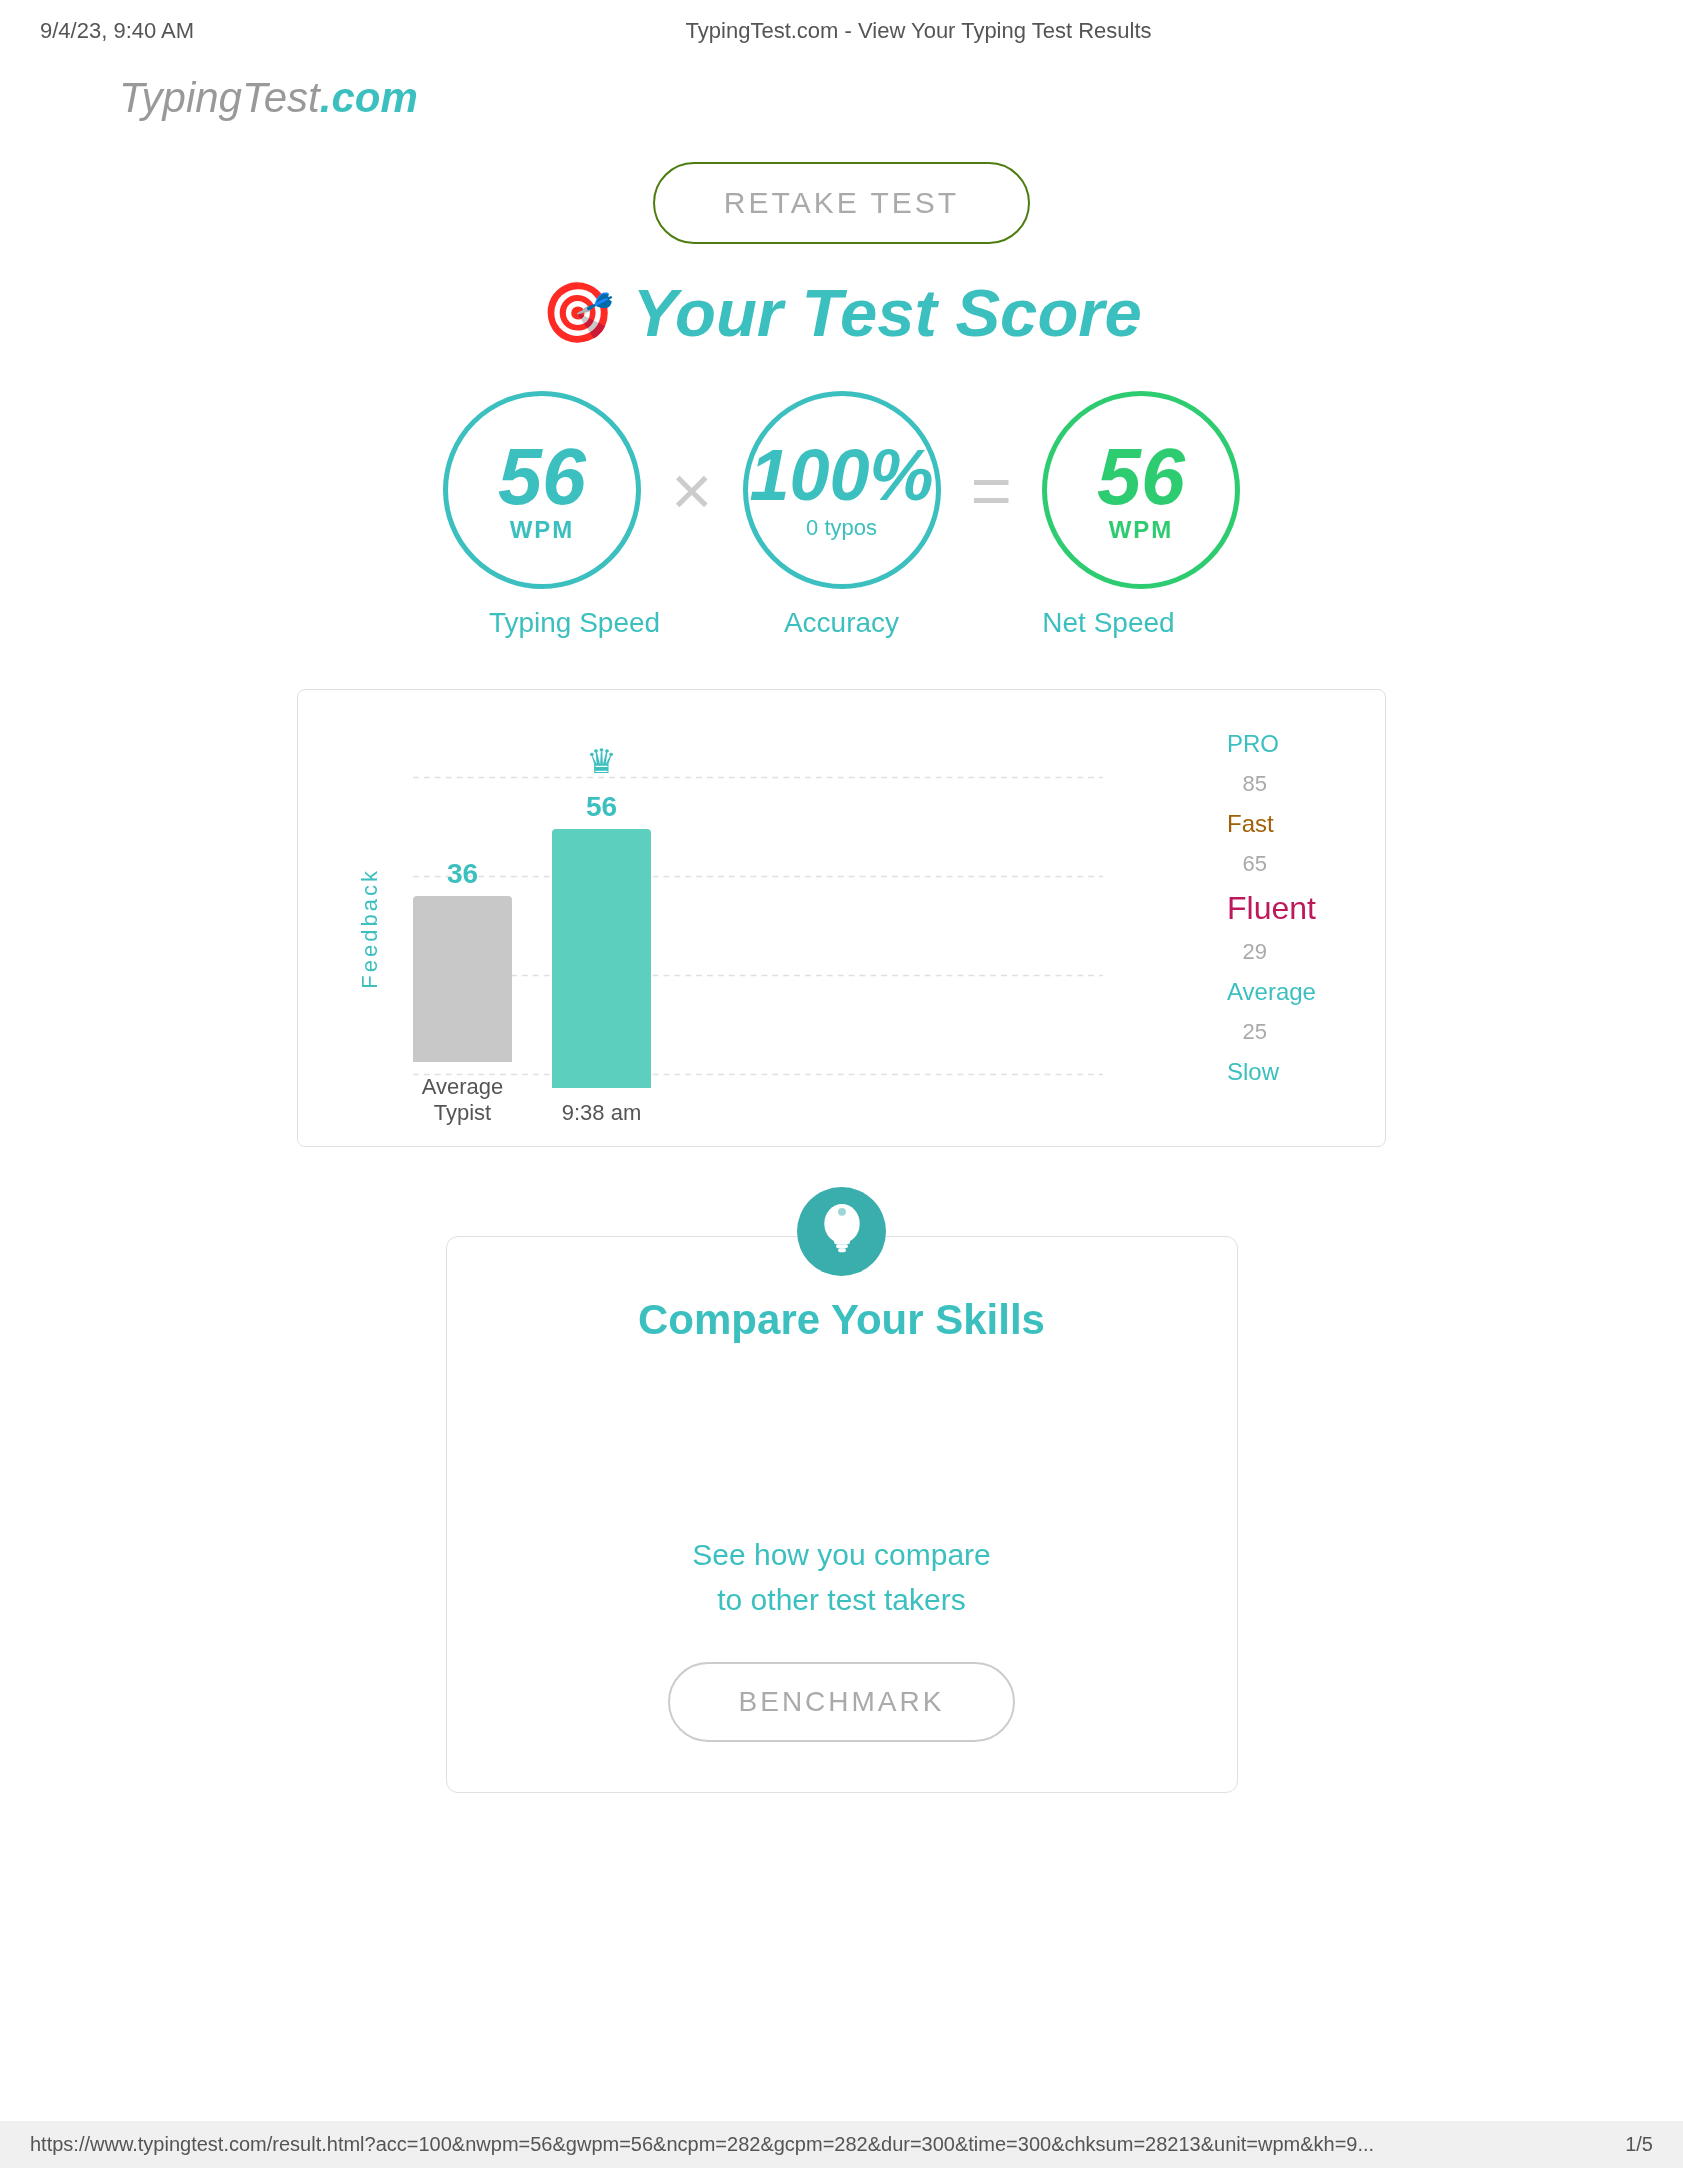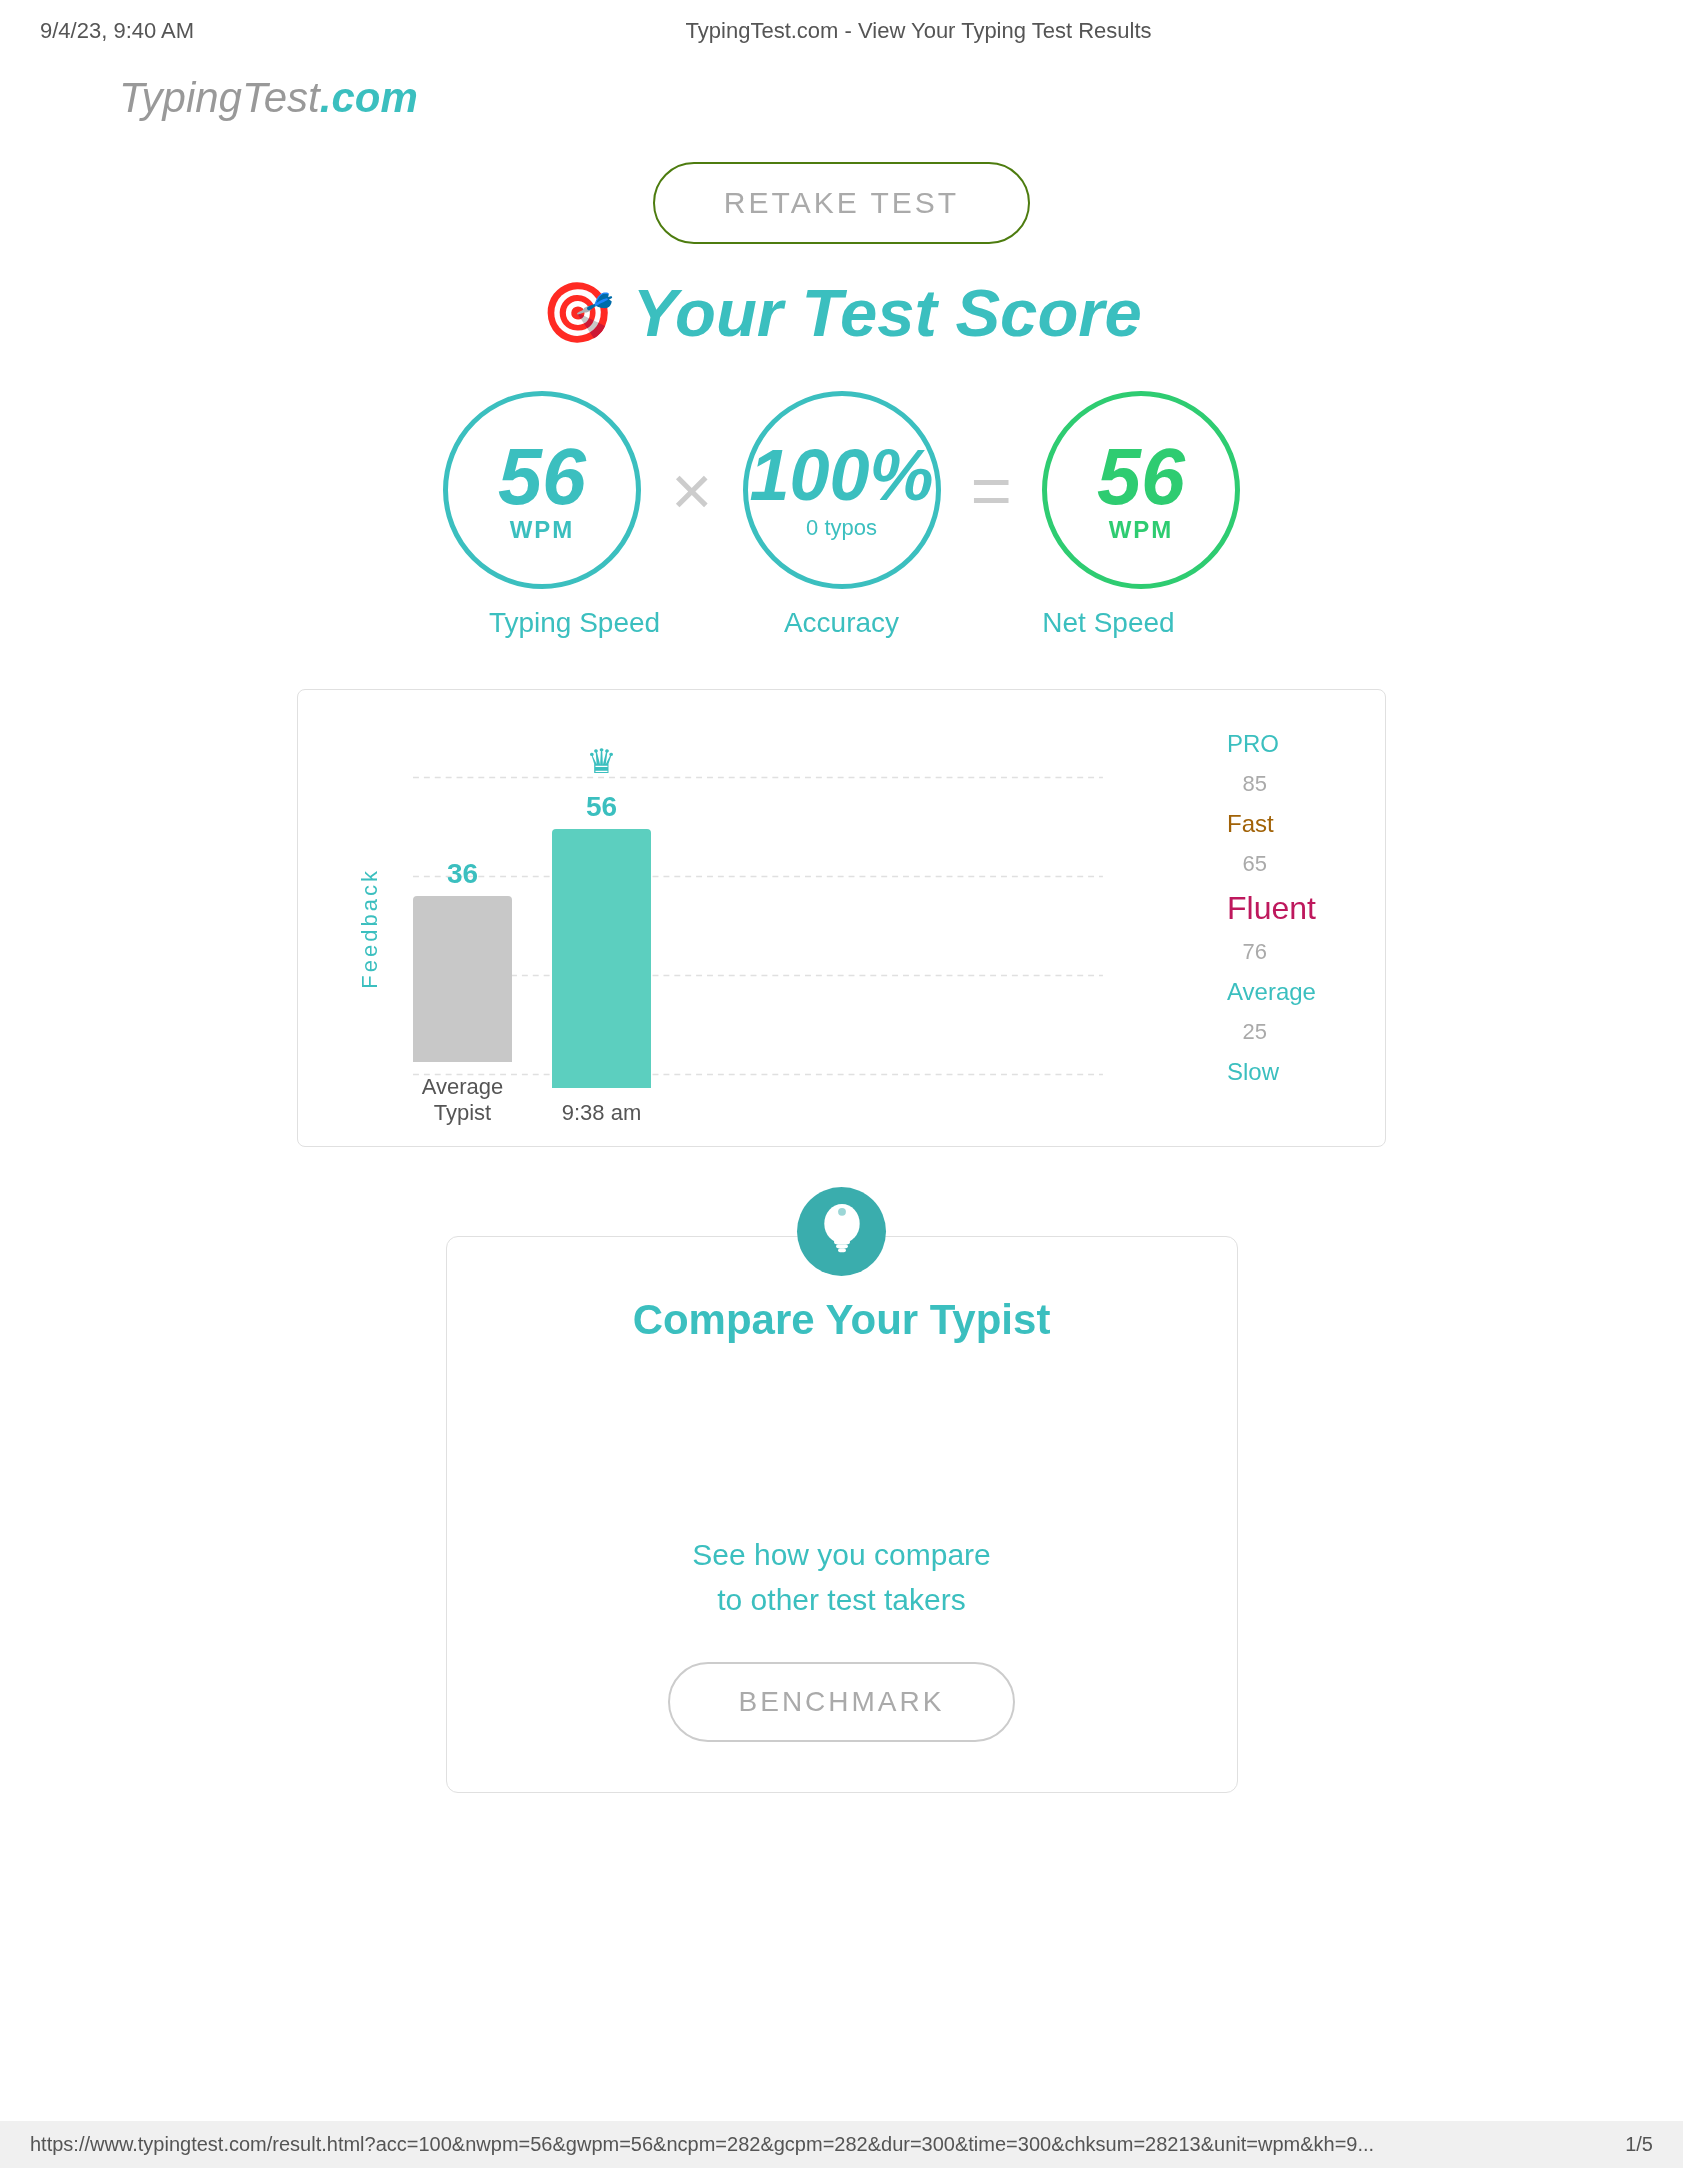--- a/index.html
+++ b/index.html
@@ -429,21 +429,21 @@
         <div class="axis-item">
           <span class="axis-name" style="color:#a16207;font-size:24px;">Fast</span>
         </div>
         <div class="axis-item">
           <span class="axis-value" style="font-size:22px;color:#aaa;margin-right:8px;">65</span>
         </div>
         <div class="axis-item">
           <span class="axis-name" style="color:#be185d;font-size:32px;">Fluent</span>
         </div>
         <div class="axis-item">
-          <span class="axis-value" style="font-size:22px;color:#aaa;margin-right:8px;">76</span>
+          <span class="axis-value" style="font-size:22px;color:#aaa;margin-right:8px;">29</span>
         </div>
         <div class="axis-item">
           <span class="axis-name" style="color:#3bbfbf;font-size:24px;">Average</span>
         </div>
         <div class="axis-item">
           <span class="axis-value" style="font-size:22px;color:#aaa;margin-right:8px;">25</span>
         </div>
         <div class="axis-item">
           <span class="axis-name" style="color:#3bbfbf;font-size:24px;">Slow</span>
         </div>
@@ -457,21 +457,21 @@
       <div class="compare-icon">
         <svg width="50" height="59" viewBox="0 0 50 60">
           <ellipse cx="25" cy="22" rx="18" ry="20" fill="white"></ellipse>
           <rect x="17" y="38" width="16" height="5" rx="2" fill="white"></rect>
           <rect x="19" y="43" width="12" height="4" rx="2" fill="white"></rect>
           <rect x="21" y="47" width="8" height="4" rx="2" fill="white"></rect>
           <circle cx="25" cy="10" r="4" fill="#3aadad" opacity="0.5"></circle>
         </svg>
       </div>
     </div>
-    <div class="compare-title">Compare Your Typist</div>
+    <div class="compare-title">Compare Your Skills</div>
 
     <div style="height: 99px;"></div>
 
     <div class="compare-description">
       <span style="white-space:pre-line;">See how you compare
 to other test takers</span>
     </div>
 
     <button class="benchmark-btn">BENCHMARK</button>
   </div>

